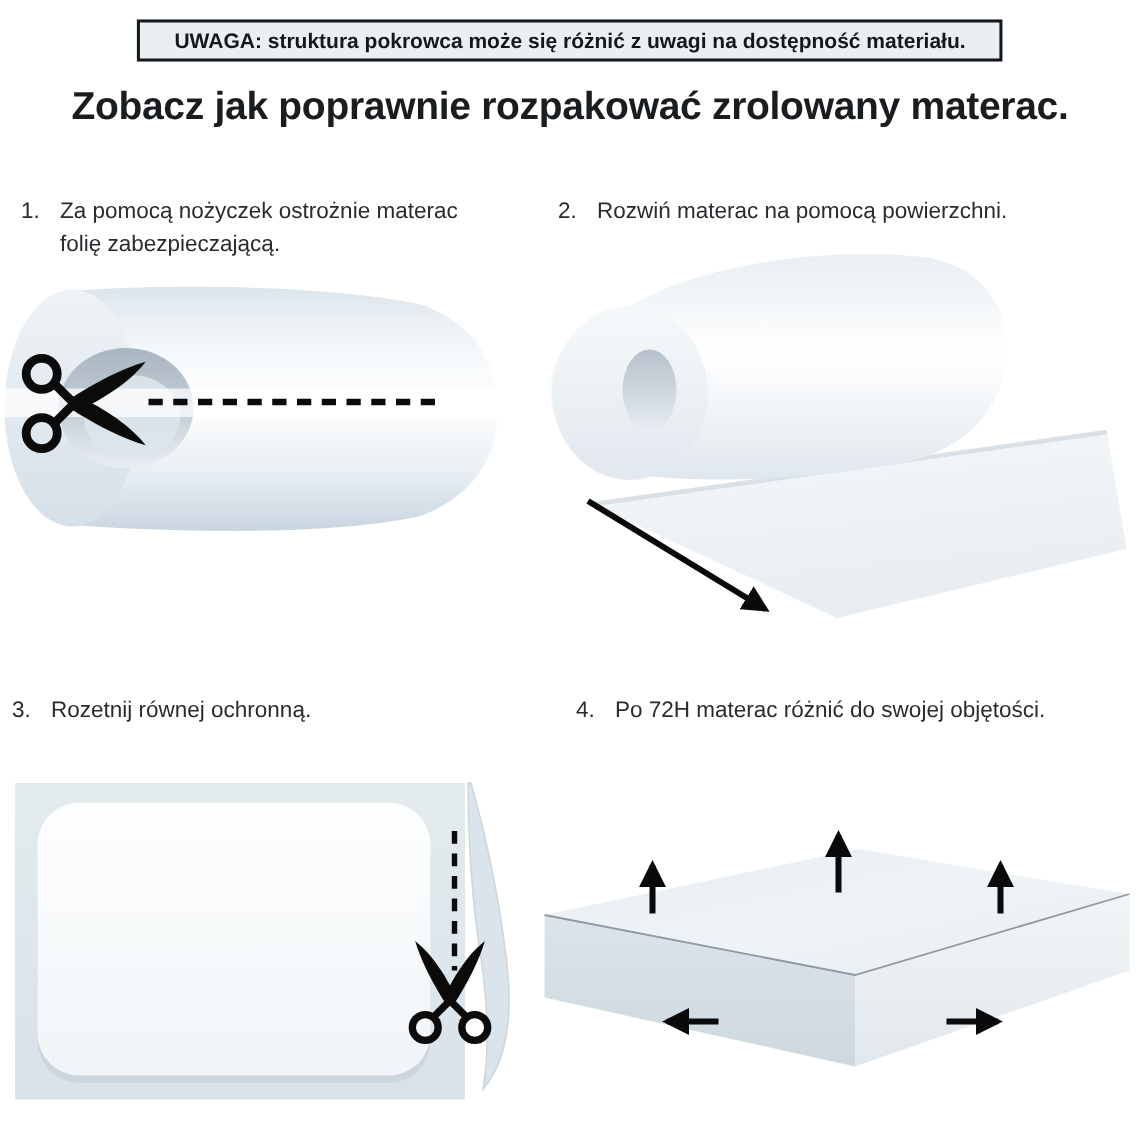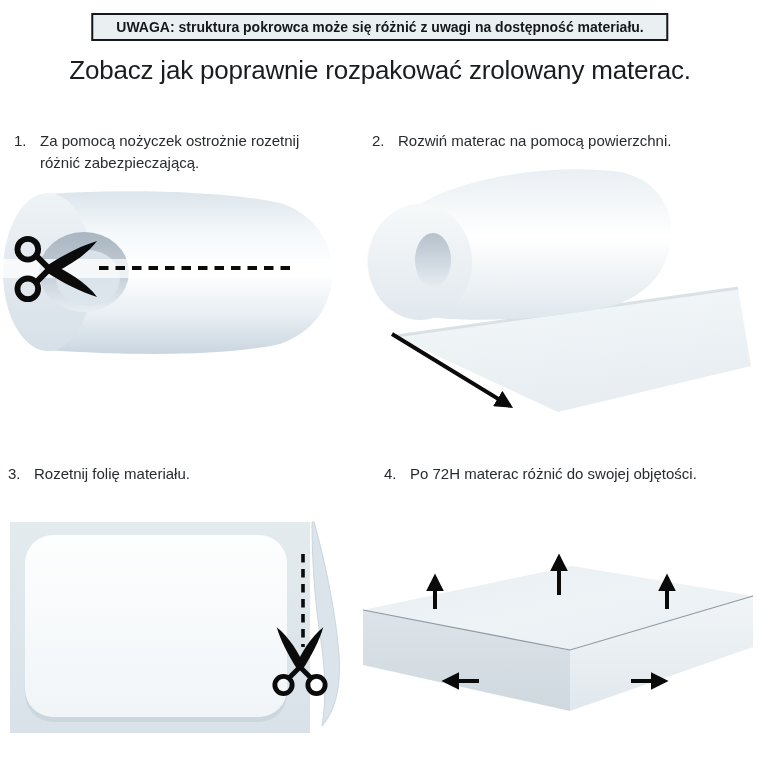--- a/index.html
+++ b/index.html
@@ -9,21 +9,21 @@
     font-family:"Liberation Sans","DejaVu Sans",sans-serif;
   }
   .banner{
     position:absolute;top:13px;left:50%;transform:translateX(-50%);
     background:#eaf0f2;border:2px solid #14181c;
     padding:4px 23px;font-size:14px;font-weight:700;color:#14181c;
     white-space:nowrap;
   }
   .title{
     position:absolute;top:55px;left:0;width:760px;margin:0;
-    text-align:center;font-size:26px;font-weight:400;color:#1a1d20;
+    text-align:center;font-size:26px;font-weight:700;color:#1a1d20;
     letter-spacing:-0.2px;
   }
   .step{position:absolute;display:flex;font-size:15px;line-height:1.45;color:#282c30}
   .step .num{flex:0 0 26px;width:26px}
   .s1{top:130px;left:14px;width:332px}
   .s1 .txt{max-width:294px}
   .s2{top:130px;left:372px;width:382px}
   .s3{top:463px;left:8px;width:330px}
   .s4{top:463px;left:384px;width:372px}
   .illus{position:absolute}
@@ -39,31 +39,31 @@
 <div class="page">
 
   <div class="banner">
     <span>UWAGA: struktura pokrowca może się różnić z uwagi na dostępność materiału.</span>
   </div>
 
   <h1 class="title">Zobacz jak poprawnie rozpakować zrolowany materac.</h1>
 
   <div class="step s1">
     <span class="num">1.</span>
-    <span class="txt">Za pomocą nożyczek ostrożnie rozetnij różnić zabezpieczającą.</span>
+    <span class="txt">Za pomocą nożyczek ostrożnie materac folię zabezpieczającą.</span>
   </div>
 
   <div class="step s2">
     <span class="num">2.</span>
     <span class="txt">Rozwiń materac na pomocą powierzchni.</span>
   </div>
 
   <div class="step s3">
     <span class="num">3.</span>
-    <span class="txt">Rozetnij folię materiału.</span>
+    <span class="txt">Rozetnij równej ochronną.</span>
   </div>
 
   <div class="step s4">
     <span class="num">4.</span>
     <span class="txt">Po 72H materac różnić do swojej objętości.</span>
   </div>
 
   <div class="illus i1">
     <svg viewBox="0 0 340 210" xmlns="http://www.w3.org/2000/svg">
       <defs>

